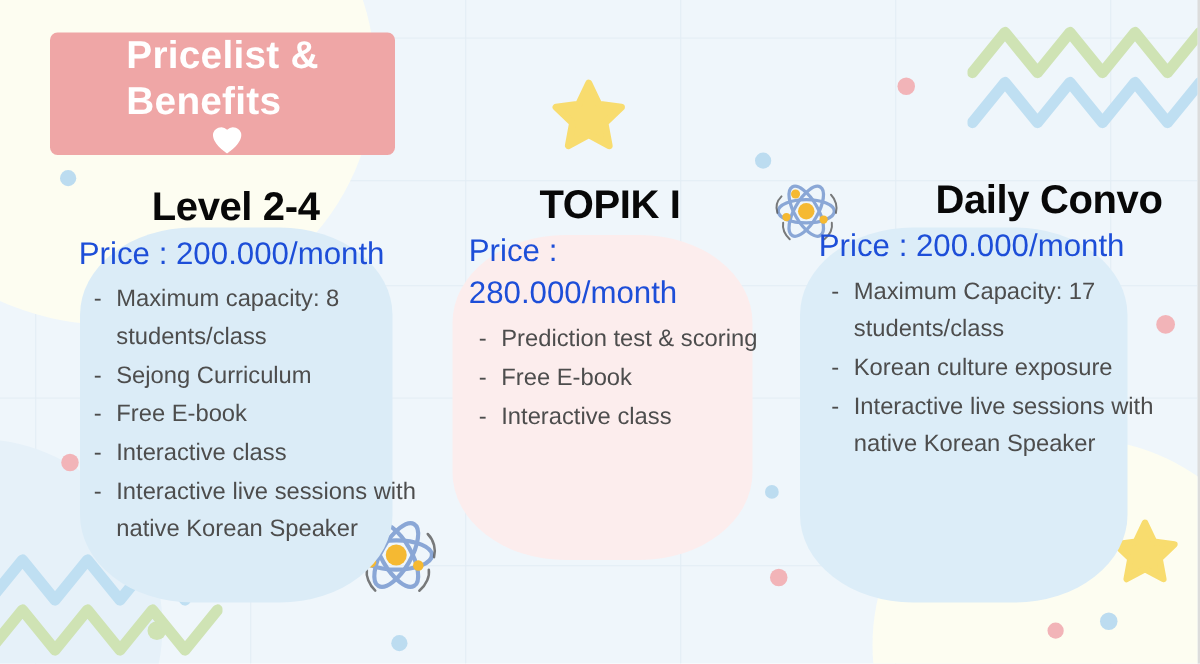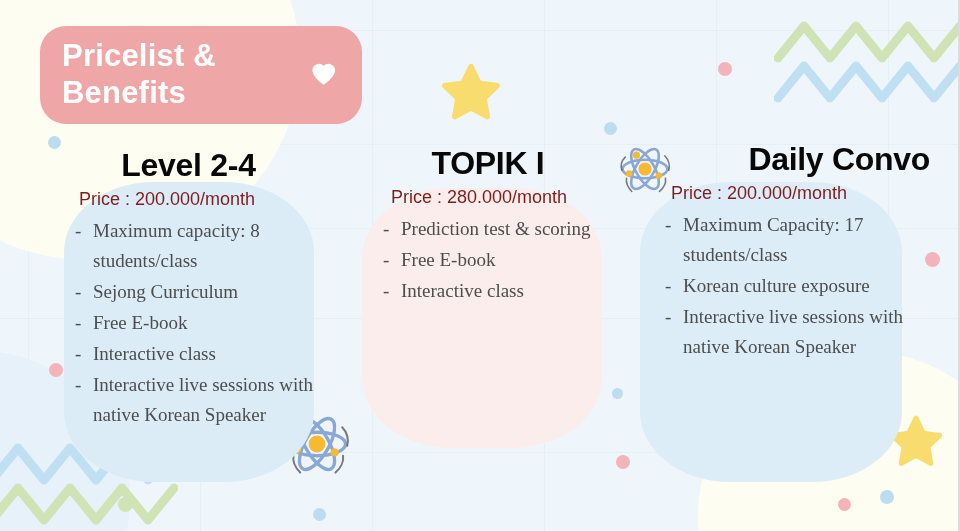--- a/index.html
+++ b/index.html
@@ -54,27 +54,28 @@
   .zigzag { position: absolute; }
 
   .star { position: absolute; }
 
   .atom { position: absolute; }
 
   
   .title-banner {
     position: absolute;
     left: 40px; top: 26px;
-    width: 322px; height: 98px;
+    width: 276px; height: 98px;
     background: #efa6a6;
-    border-radius: 26px;
+    border-radius: 6px;
     display: flex;
     align-items: center;
     padding: 0 22px;
     box-sizing: border-box;
+    flex-direction: column;
   }
   .title-text {
     color: #ffffff;
     font-size: 31px;
     font-weight: bold;
     line-height: 1.18;
     letter-spacing: .2px;
     white-space: pre-line;
     flex: 1;
   }
@@ -108,34 +109,33 @@
     color: #080808;
     letter-spacing: -.3px;
     margin: 0 0 4px 0;
     line-height: 1.08;
   }
   .col-1 .col-title { text-align: center; padding-right: 18px; }
   .col-2 .col-title { text-align: center; }
   .col-3 .col-title { text-align: right; padding-left: 28px; }
 
   .price {
-    font-size: 18px;
-    color: #7f1d1d;
-    margin: 0 0 5px 16px;
+    font-size: 25px;
+    color: #1d4ed8;
+    margin: 0 0 5px 0;
     line-height: 1.35;
   }
   .col-1 .price { padding-left: 8px; }
   .col-2 .price { padding-left: 12px; }
   .col-3 .price { padding-left: 10px; }
 
   ul.features {
     list-style: none;
     margin: 0;
     padding: 0 0 0 18px;
-    font-family: Liberation Serif, serif;
   }
   ul.features li {
     position: relative;
     font-size: 19px;
     color: #4d4d4d;
     line-height: 1.58;
     padding-left: 20px;
     margin-bottom: 1px;
   }
   ul.features li::before {

